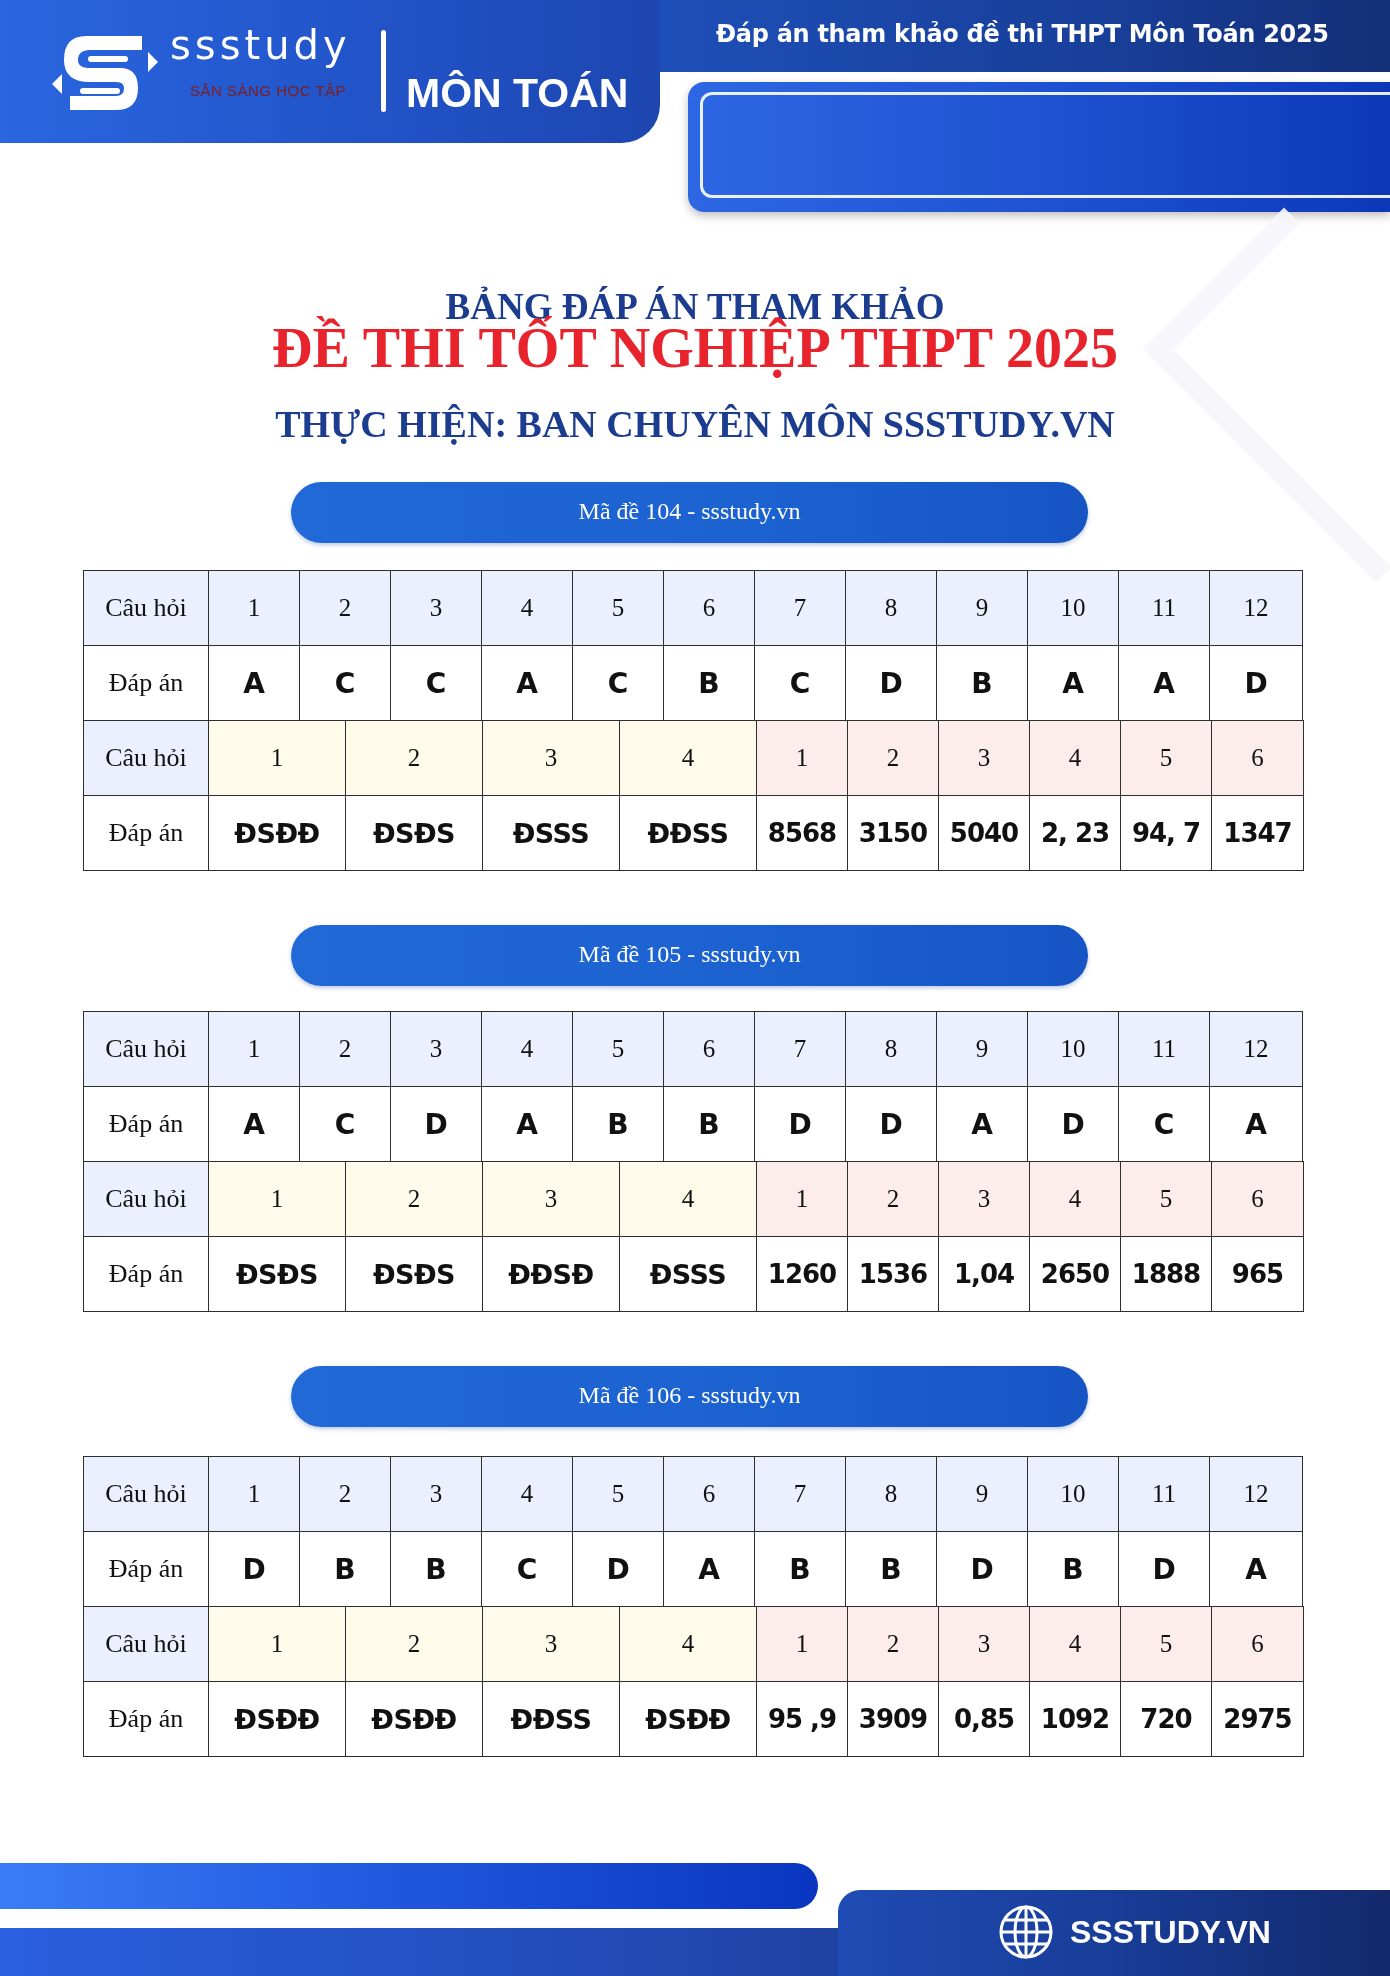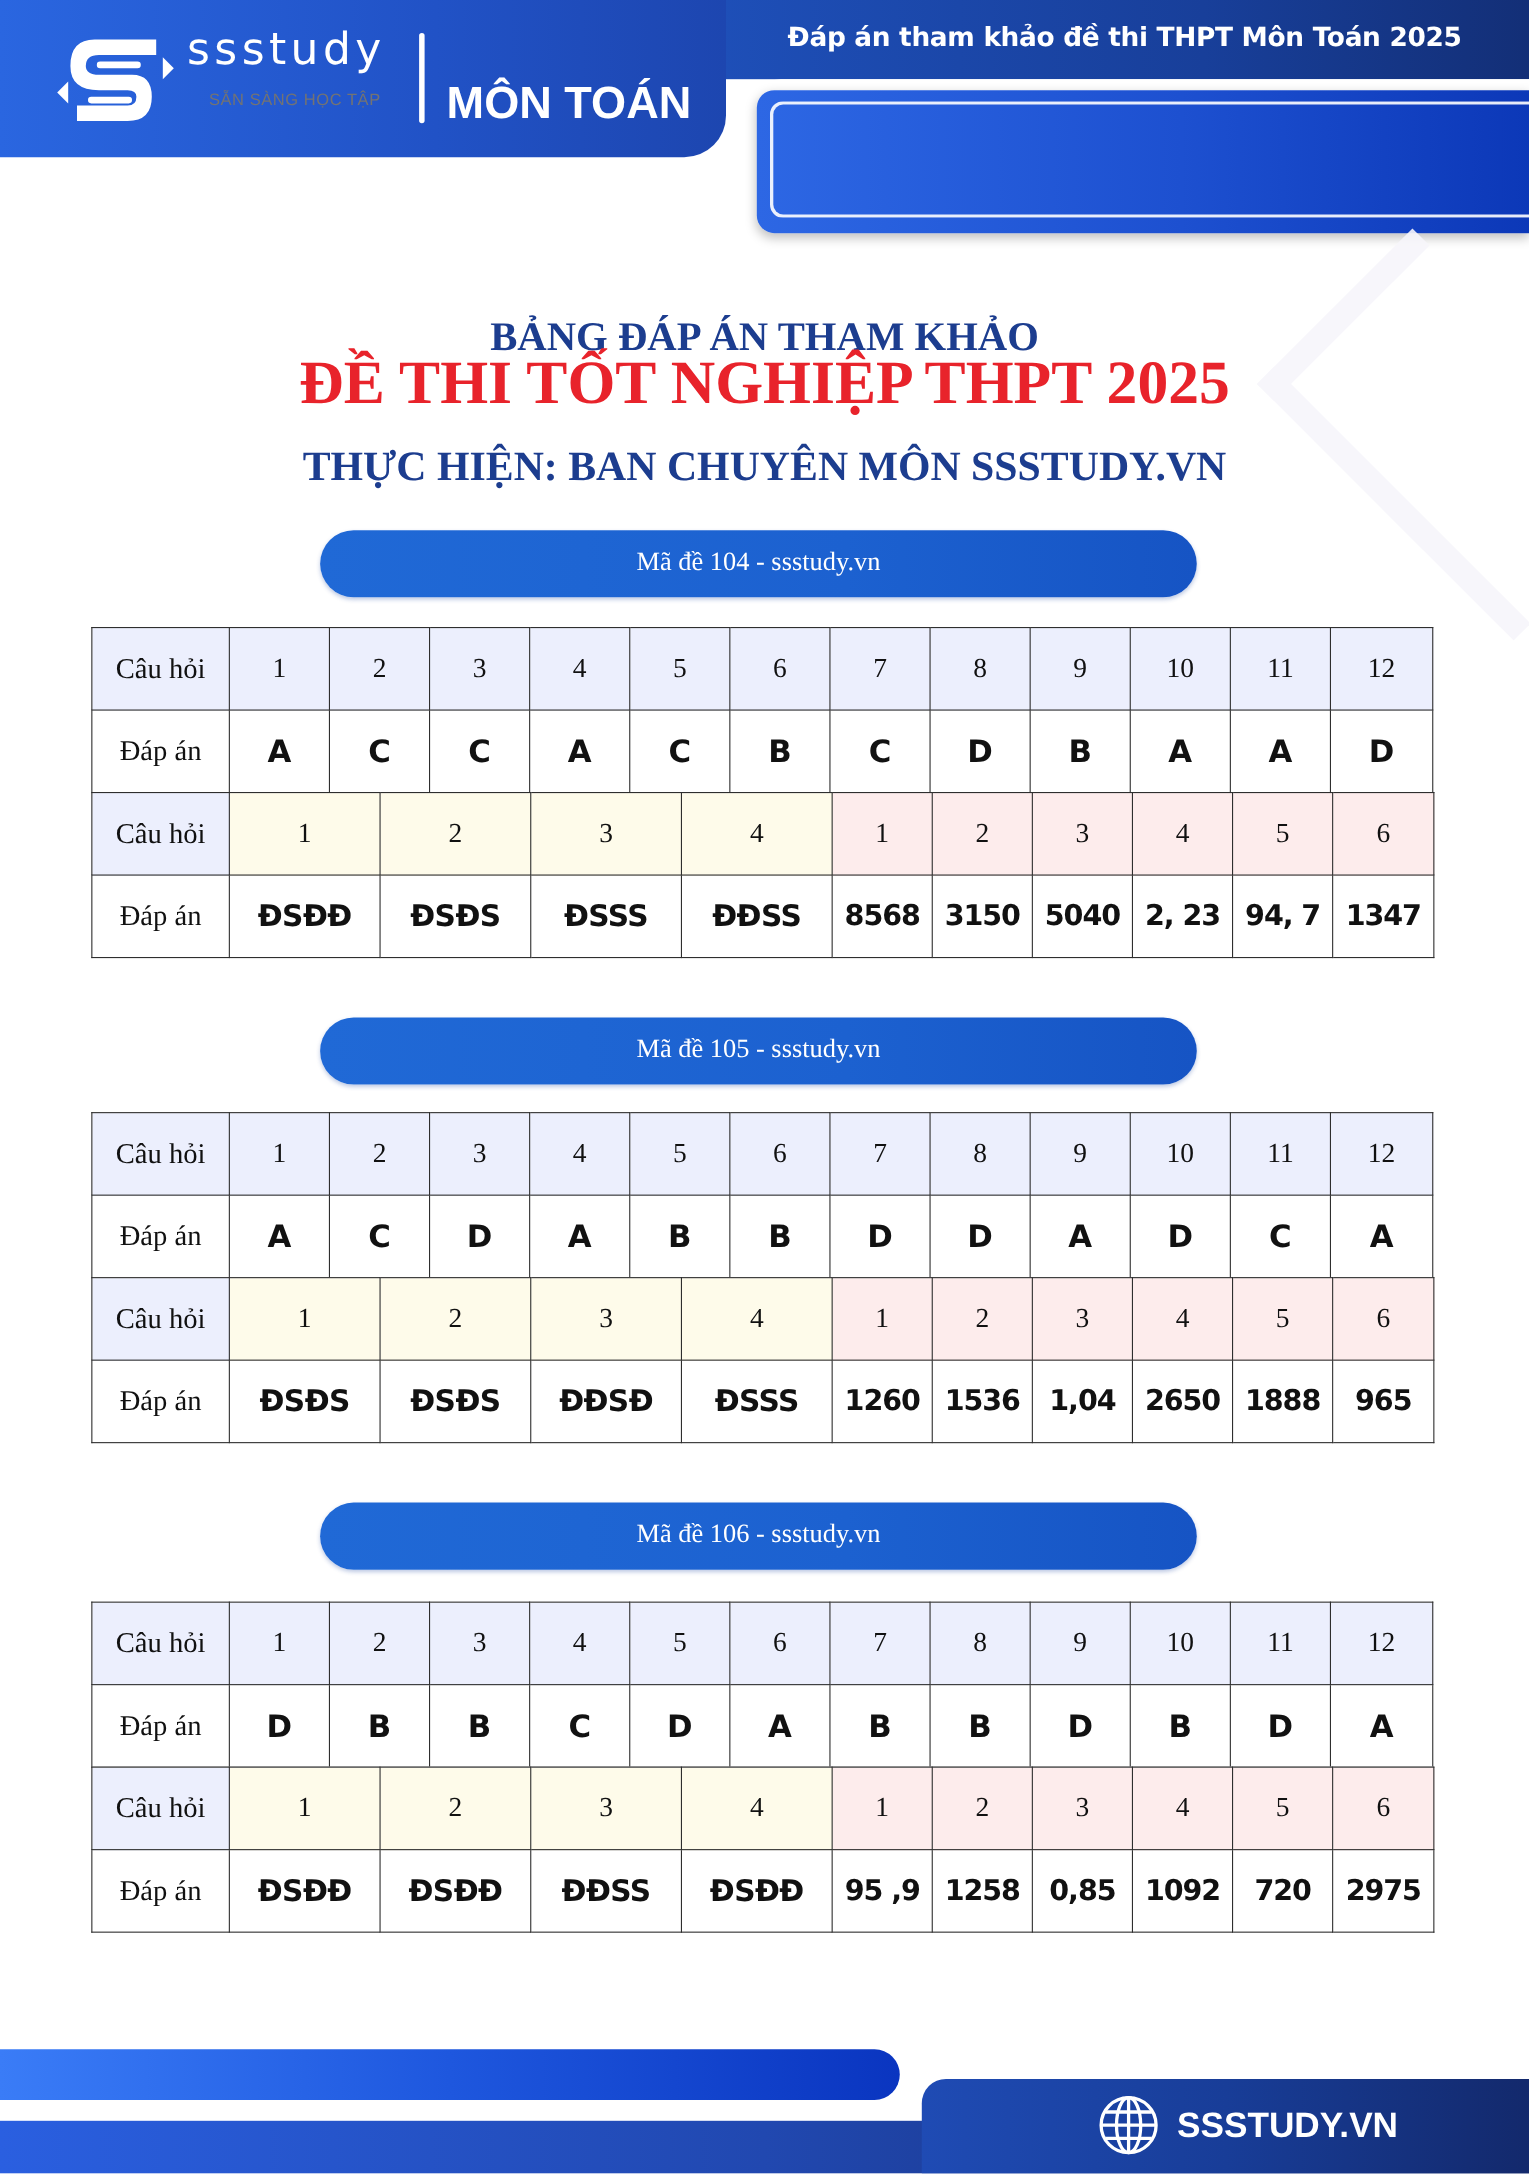--- a/index.html
+++ b/index.html
@@ -22,21 +22,21 @@
   }
 
   .logo { position: absolute; left: 50px; top: 32px; width: 110px; height: 82px; }
   .brand-name {
     position: absolute; left: 170px; top: 22px;
     font-family: "DejaVu Sans", sans-serif; font-size: 40px; letter-spacing: 4px;
     color: #fff; font-weight: normal;
   }
   .brand-tag {
     position: absolute; left: 190px; top: 82px;
-    font-family: "Liberation Sans", sans-serif; font-size: 15px; color: #737373;
+    font-family: "Liberation Sans", sans-serif; font-size: 15px; color: #7f1d1d;
     letter-spacing: 0.5px;
   }
   .hdr-divider {
     position: absolute; left: 381px; top: 30px; width: 5px; height: 82px;
     background: #fff; border-radius: 3px;
   }
   .subject {
     position: absolute; left: 406px; top: 46px;
     font-family: "Liberation Sans", sans-serif; font-weight: bold; font-size: 41px; color: #fff; margin-top: 24px;
   }
@@ -442,21 +442,21 @@
     <td class="sa">5</td>
     <td class="sa">6</td>
   </tr>
   <tr class="a2-row">
     <td class="lbl">Đáp án</td>
     <td class="val">ĐSĐĐ</td>
     <td class="val">ĐSĐĐ</td>
     <td class="val">ĐĐSS</td>
     <td class="val">ĐSĐĐ</td>
     <td class="val sm">95 ,9</td>
-    <td class="val sm">1258</td>
+    <td class="val sm">3909</td>
     <td class="val sm">0,85</td>
     <td class="val sm">1092</td>
     <td class="val sm">720</td>
     <td class="val sm">2975</td>
   </tr>
 </tbody>
   </table>
 
 <div>
   <div class="ftr-main"></div>

